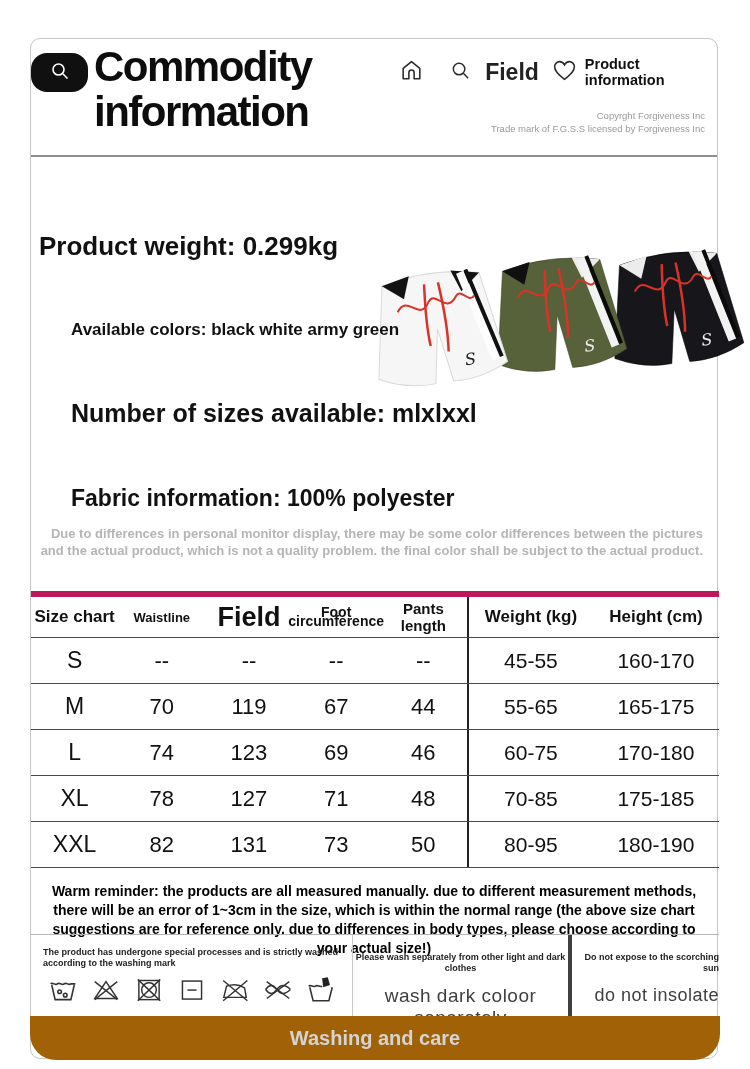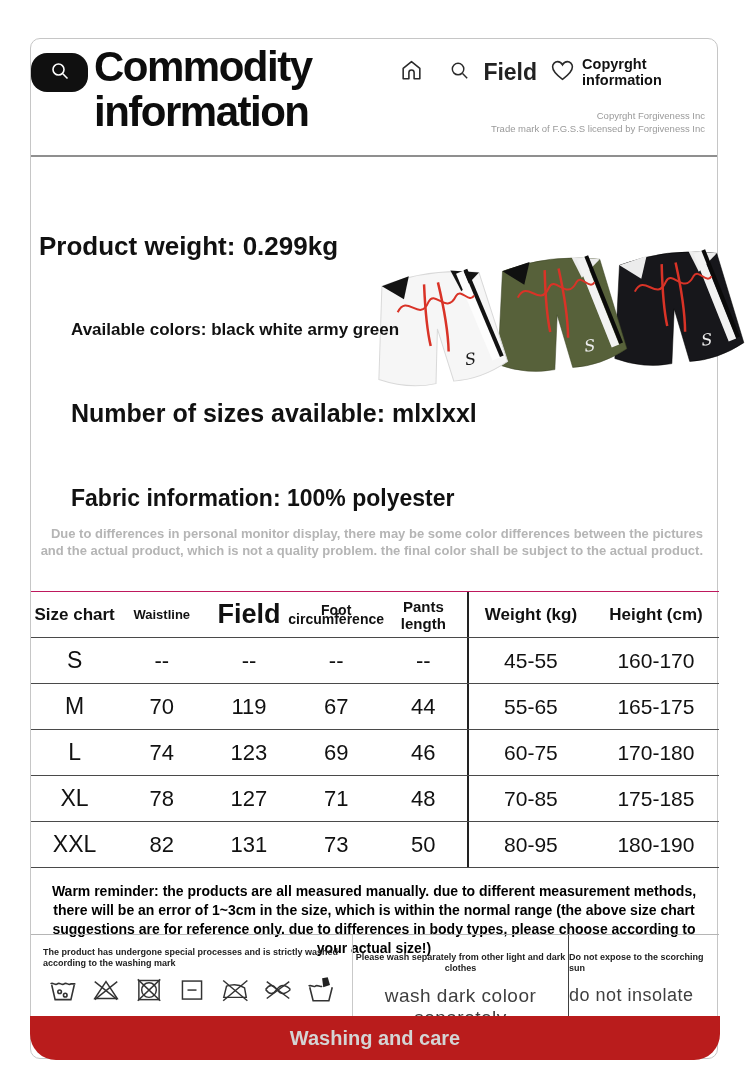--- a/index.html
+++ b/index.html
@@ -28,21 +28,21 @@
   .h-sizes  { position:absolute; left:40px; top:360px; font-size:25px; font-weight:700; color:#111; }
   .h-fabric { position:absolute; left:40px; top:446px; font-size:23px; font-weight:700; color:#111; }
   .disclaimer { position:absolute; left:8px; right:14px; top:487px; text-align:right;
                 font-size:13px; font-weight:600; color:#b5b5b5; line-height:16.5px; }
 
   .shorts-wrap { position:absolute; left:332px; top:198px; width:392px; height:170px; }
 
   
   .size-table { position:absolute; left:0; top:552px; width:688px; }
   .trow { display:flex; height:46px; border-bottom:1px solid #4a4a4a; }
-  .trow.header { height:47px; border-top:1px solid #be185d; }
+  .trow.header { height:47px; border-top:6px solid #be185d; }
   .tcell { display:flex; align-items:center; justify-content:center; text-align:center; color:#111; }
   .hc0,.dc0{width:87.2px} .hc1,.dc1{width:87.2px} .hc2,.dc2{width:87.2px}
   .hc3,.dc3{width:87.2px} .hc4,.dc4{width:87.2px}
   .hc5,.dc5{width:126px; border-left:2px solid #222;} .hc6,.dc6{width:126px}
   .hc0{font-weight:700;font-size:17px}
   .hc1{font-weight:700;font-size:13px}
   .hc2{font-weight:700;font-size:27px}
   .hc3{font-weight:700;font-size:14px;line-height:9px;padding:0 15px}
   .hc4{font-weight:700;font-size:15px}
   .hc5,.hc6{font-weight:700;font-size:17px}
@@ -50,29 +50,29 @@
 
   
   .warm { position:absolute; left:6px; right:6px; top:843px; text-align:center;
           font-size:14px; font-weight:700; color:#000000; line-height:19px; }
 
   
   .wash { position:absolute; left:0; top:895px; width:688px; height:82px;
           border-top:1px solid #b5b5b5; display:flex; }
   .wash-box1 { width:321px; padding:12px 12px 0 12px; }
   .wash-box2 { width:216px; border-left:1px solid #c9c9c9; padding-top:17px; text-align:center; }
-  .wash-box3 { width:151px; border-left:1px solid #404040; padding-top:17px; text-align:left; }
+  .wash-box3 { width:151px; border-left:4px solid #404040; padding-top:17px; text-align:right; }
   .wash-small { font-size:9px; font-weight:700; color:#222; line-height:10.5px; }
   .wash-big { margin-top:12px; font-size:19px; color:#3f3f3f; letter-spacing:0.5px; }
   .wash-box3 .wash-big { font-size:18px; }
   .icon-row { margin-top:8px; display:flex; justify-content:center; gap:13px; }
   .icon-row svg { display:block; }
 
   .care-bar { position:absolute; left:-1px; top:977px; width:690px; height:44px;
-              background:#b91c1c; border-radius:0 0 26px 26px;
+              background:#a16207; border-radius:0 0 26px 26px;
               display:flex; align-items:center; justify-content:center;
               font-size:20px; font-weight:700; color:#d4d4d4; }
 </style>
 </head>
 <body>
 
 <div class="page">
   <div class="card">
 
     <div class="search-pill">
@@ -100,21 +100,21 @@
       </span>
       <span class="gap-m"></span>
       <span class="nav-field">Field</span>
       <span class="gap-m"></span>
       <span>
         <svg width="25" height="23" viewBox="0 0 24 22" fill="none" stroke="#2a2a2a" stroke-width="1.5">
           <path d="M12,19.5 C5,14.5 2.5,10.5 2.5,7.5 C2.5,4.6 4.8,2.5 7.3,2.5 C9.2,2.5 11,3.7 12,5.6 C13,3.7 14.8,2.5 16.7,2.5 C19.2,2.5 21.5,4.6 21.5,7.5 C21.5,10.5 19,14.5 12,19.5 Z"></path>
         </svg>
       </span>
       <span class="gap-m" style="width:8px"></span>
-      <span class="nav-prodinfo">Copyrght information</span>
+      <span class="nav-prodinfo">Product information</span>
     </div>
 
     <div class="copyright">
       <div>Copyrght Forgiveness Inc</div>
       <div>Trade mark of F.G.S.S licensed by Forgiveness Inc</div>
     </div>
 
     <div class="header-divider"></div>
 
     <div class="h-weight">Product weight: 0.299kg</div>

